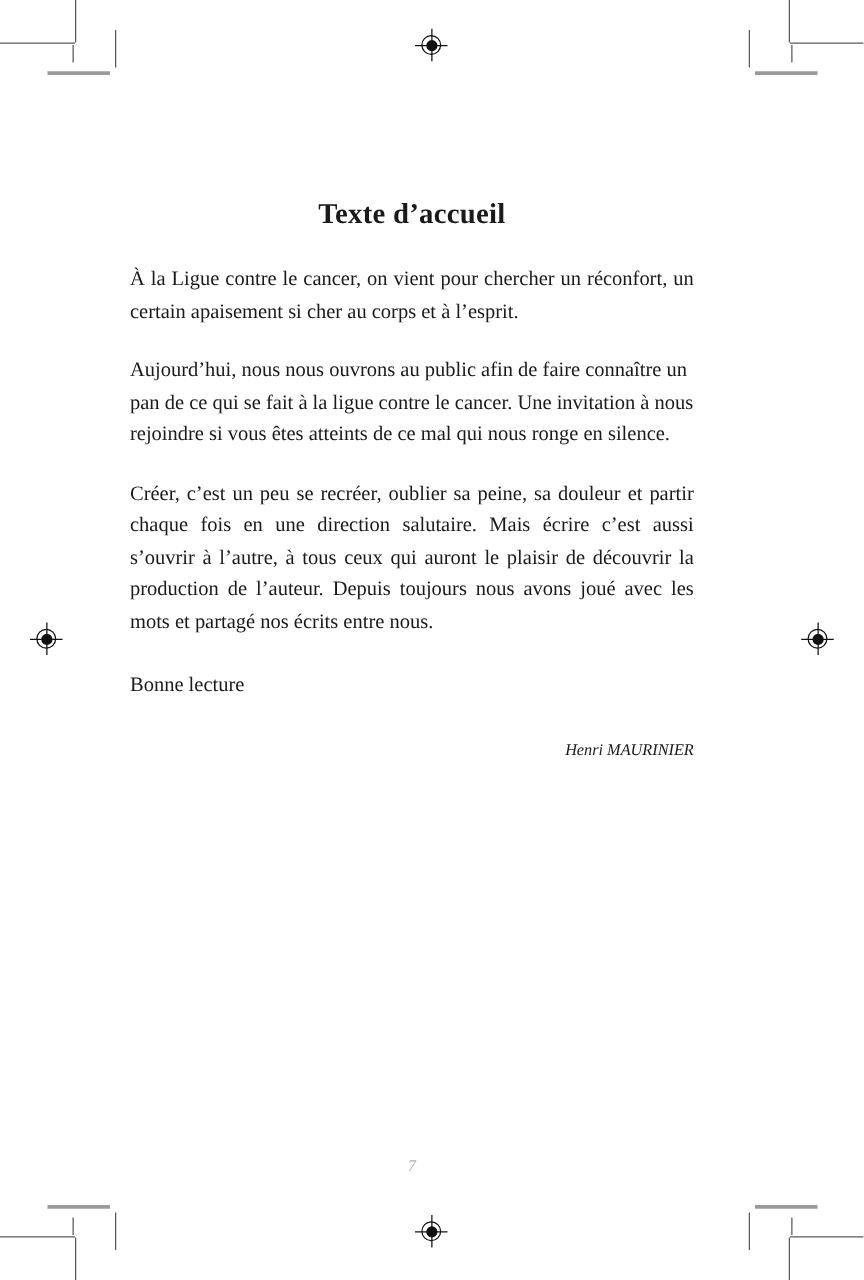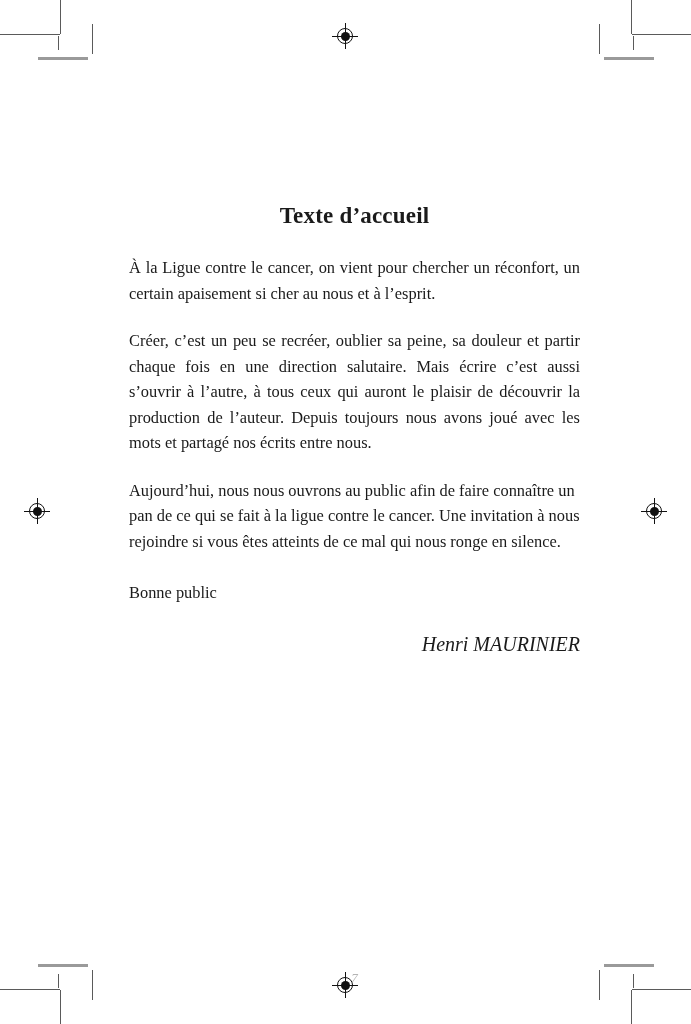--- a/index.html
+++ b/index.html
@@ -69,25 +69,24 @@
   .reg-mark .cross-v {
     top: 0;
     left: 12.5px;
     height: 26px;
     width: 1.3px;
   }
 
   
   #textblock {
     position: absolute;
-    left: 129px;
+    left: 104px;
     top: 0;
     width: 451px;
     height: 832px;
-    margin-top: 45px;
   }
 
   #page-title {
     position: absolute;
     top: 142px;
     left: 0;
     width: 451px;
     text-align: center;
     font-size: 23px;
     line-height: 28px;
@@ -126,21 +125,21 @@
 
   .closing {
     font-size: 16.4px;
     line-height: 25.5px;
     margin: 26px 0 0 0;
     text-align: left;
     color: #1a1a1a;
   }
 
   .signature {
-    font-size: 20px;
+    font-size: 13px;
     line-height: 25.5px;
     margin: 26px 0 0 0;
     text-align: right;
     font-style: italic;
     color: #1a1a1a;
   }
 
   #folio {
     position: absolute;
     left: 0;
@@ -208,29 +207,29 @@
     <div class="ring"></div>
       <div class="dot"></div>
   </div>
 
   <div id="textblock">
 
     <h1 id="page-title">Texte d’accueil</h1>
 
     <div id="body-copy">
 
-      <p class="para">À la Ligue contre le cancer, on vient pour chercher un réconfort, un certain apaisement si cher au nous et à l’esprit.</p>
-
-
+      <p class="para">À la Ligue contre le cancer, on vient pour chercher un réconfort, un certain apaisement si cher au corps et à l’esprit.</p>
+
+
+
+      <p class="para last-left">Aujourd’hui, nous nous ouvrons au public afin de faire connaître un pan de ce qui se fait à la ligue contre le cancer. Une invitation à nous rejoindre si vous êtes atteints de ce mal qui nous ronge en silence.</p>
 
       <p class="para">Créer, c’est un peu se recréer, oublier sa peine, sa douleur et partir chaque fois en une direction salutaire. Mais écrire c’est aussi s’ouvrir à l’autre, à tous ceux qui auront le plaisir de découvrir la production de l’auteur. Depuis toujours nous avons joué avec les mots et partagé nos écrits entre nous.</p>
 
-      <p class="para last-left">Aujourd’hui, nous nous ouvrons au public afin de faire connaître un pan de ce qui se fait à la ligue contre le cancer. Une invitation à nous rejoindre si vous êtes atteints de ce mal qui nous ronge en silence.</p>
-
-      <p class="closing">Bonne public</p>
+      <p class="closing">Bonne lecture</p>
 
       <p class="signature">Henri MAURINIER</p>
 
     </div>
 
     <div id="folio">7</div>
 
   </div>
 
 </div>

